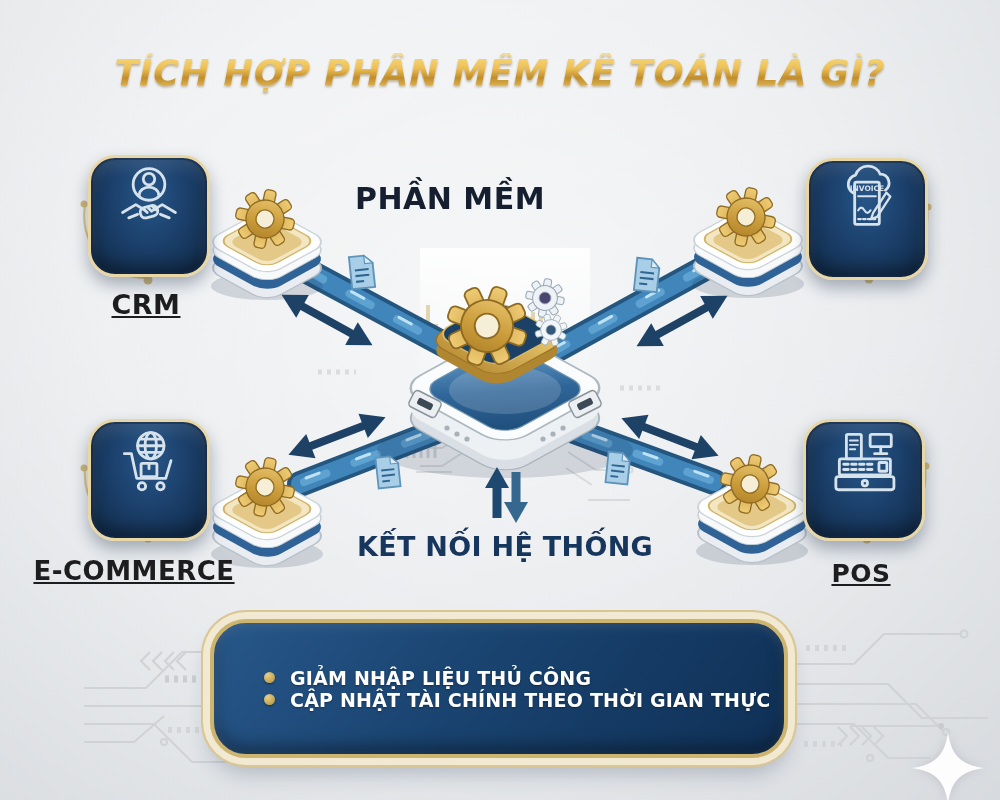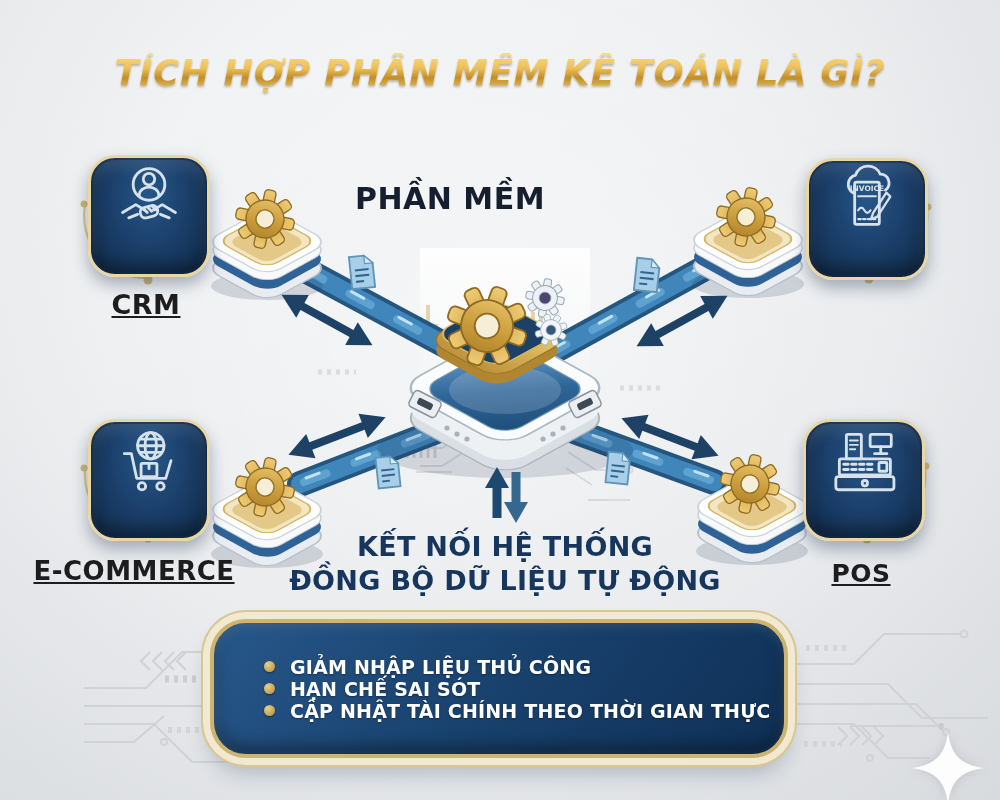--- a/index.html
+++ b/index.html
@@ -388,31 +388,26 @@
   <div class="tile-label" style="left:68px;top:287px;width:156px;font-size:27px;">CRM</div>
   <div class="tile-label" style="left:22px;top:555px;width:224px;font-size:26px;">E-COMMERCE</div>
   <div class="tile-label" style="left:773px;top:558px;width:176px;font-size:25px;">POS</div>
 
   <div class="hub-label">
     <div>PHẦN MỀM</div>
   </div>
 
   <div class="caption">
     <div>KẾT NỐI HỆ THỐNG</div>
-    <div>ĐỒNG BỘ DỮ LIỆU TỰ ĐỘNG</div>
   </div>
 
   <div class="benefits">
     <div class="benefit-row">
       <span class="bullet"></span>
       <span class="benefit-text">GIẢM NHẬP LIỆU THỦ CÔNG</span>
     </div>
     <div class="benefit-row">
       <span class="bullet"></span>
-      <span class="benefit-text">HẠN CHẾ SAI SÓT</span>
-    </div>
-    <div class="benefit-row">
-      <span class="bullet"></span>
       <span class="benefit-text">CẬP NHẬT TÀI CHÍNH THEO THỜI GIAN THỰC</span>
     </div>
   </div>
 
 </div>
 
 </body></html>

